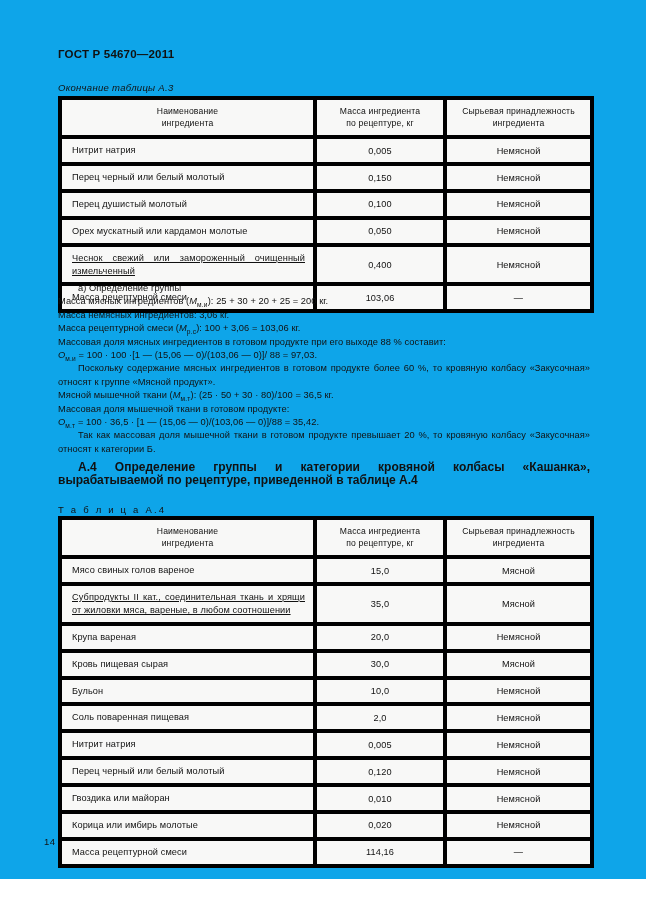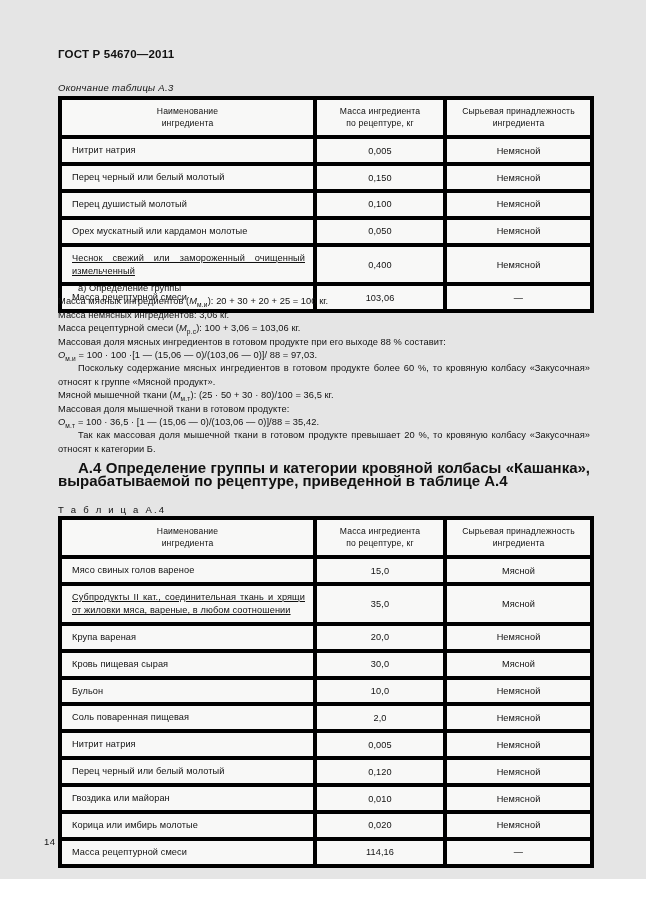--- a/index.html
+++ b/index.html
@@ -9,21 +9,21 @@
     background: #ffffff;
   }
   body {
     font-family: "Liberation Sans", sans-serif;
     color: #111111;
   }
   .page {
     position: relative;
     width: 646px;
     height: 879px;
-    background: #e5e5e5;
+    background: #0ea5e9;
     overflow: hidden;
     box-sizing: border-box;
   }
   .doc-header {
     position: absolute;
     left: 58px;
     top: 48px;
     font-size: 11.5px;
     font-weight: bold;
     letter-spacing: 0.2px;
@@ -116,21 +116,21 @@
     vertical-align: baseline;
     position: relative;
     top: 2.5px;
     letter-spacing: 0.2px;
   }
   .heading-a4 {
     position: absolute;
     left: 58px;
     width: 532px;
     top: 461px;
-    font-size: 15px;
+    font-size: 12px;
     line-height: 13.4px;
     font-weight: bold;
     text-align: justify;
     text-align-last: left;
     text-indent: 20px;
   }
   .page-number {
     position: absolute;
     left: 44px;
     top: 836px;
@@ -198,21 +198,21 @@
       <tr>
         <td class="name">Масса рецептурной смеси</td>
         <td class="mass">103,06</td>
         <td class="kind">—</td>
       </tr>
     </tbody>
   </table>
 
   <div class="body-text block-a3-calc">
     <p class="ind">а) Определение группы</p>
-    <p class="noind"><span>Масса мясных  ингредиентов (</span><span class="ital">M</span><sub>м.и</sub><span>): 20 + 30 + 20 + 25 = 100 кг.</span></p>
+    <p class="noind"><span>Масса мясных  ингредиентов (</span><span class="ital">M</span><sub>м.и</sub><span>): 25 + 30 + 20 + 25 = 200 кг.</span></p>
     <p class="noind">Масса немясных  ингредиентов: 3,06 кг.</p>
     <p class="noind"><span>Масса рецептурной смеси (</span><span class="ital">M</span><sub>р.с</sub><span>): 100 + 3,06 = 103,06 кг.</span></p>
     <p class="noind">Массовая  доля  мясных  ингредиентов  в готовом продукте при его  выходе  88 % составит:</p>
     <p class="noind"><span class="ital">О</span><sub>м.и</sub><span> = 100 · 100 ·[1 — (15,06 — 0)/(103,06 — 0)]/ 88 = 97,03.</span></p>
     <p class="ind">Поскольку содержание мясных ингредиентов в готовом продукте более 60 %, то кровяную колбасу «Закусочная» относят к группе «Мясной продукт».</p>
     <p class="noind"><span>Мясной мышечной ткани (</span><span class="ital">M</span><sub>м.т</sub><span>):  (25 · 50 + 30 · 80)/100 = 36,5 кг.</span></p>
     <p class="noind">Массовая доля мышечной ткани в готовом продукте:</p>
     <p class="noind"><span class="ital">О</span><sub>м.т</sub><span> = 100 · 36,5 · [1 — (15,06 — 0)/(103,06 — 0)]/88 = 35,42.</span></p>
     <p class="ind">Так как массовая доля мышечной ткани в готовом продукте превышает 20 %, то кровяную колбасу «Закусочная» относят к категории Б.</p>
   </div>

